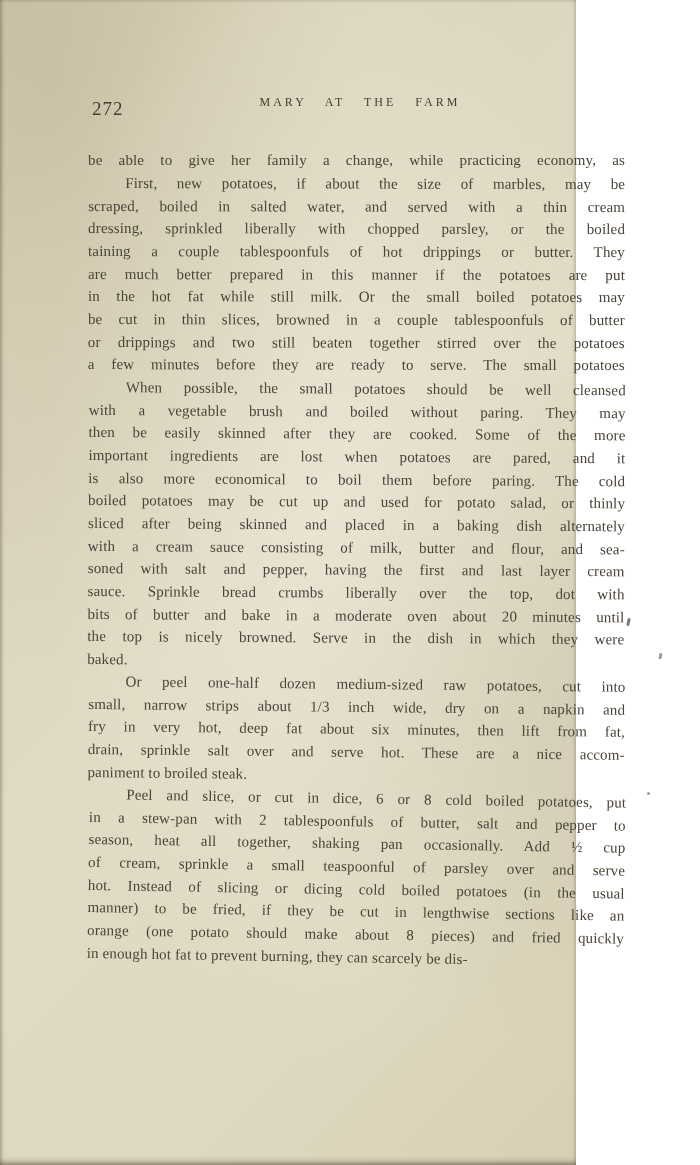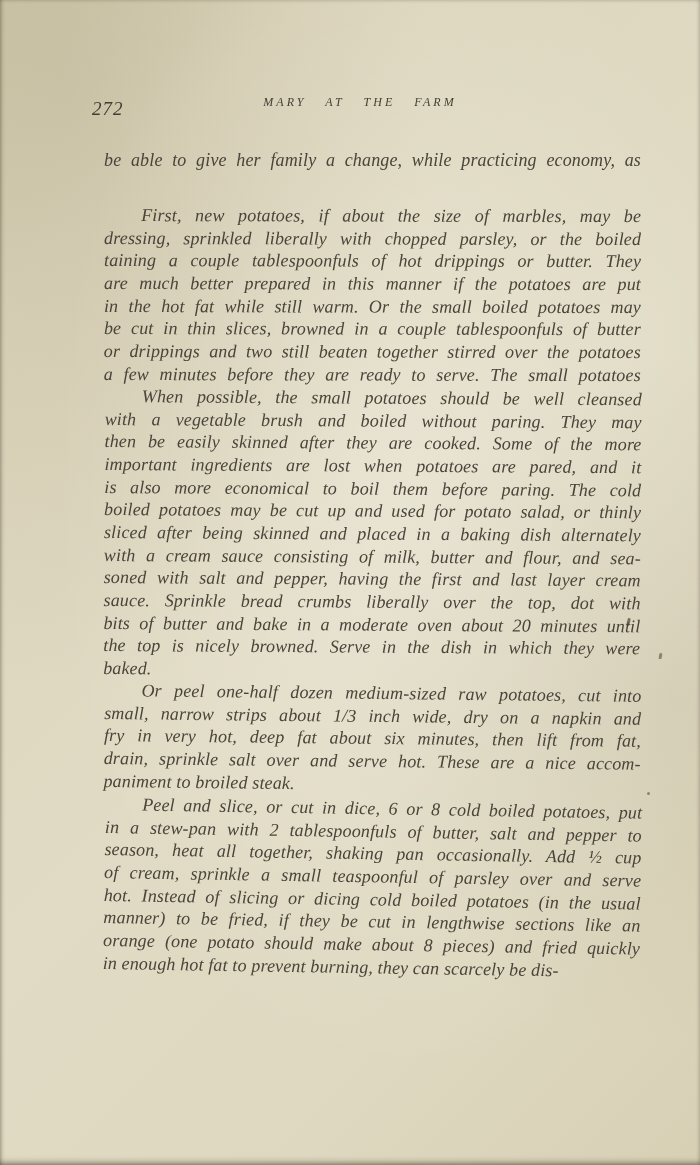--- a/index.html
+++ b/index.html
@@ -1,56 +1,55 @@
 <!DOCTYPE html>
 <html><head>
 <meta charset="utf-8">
 <style>
   * { margin:0; padding:0; box-sizing:border-box; }
   html, body { width:700px; height:1165px; overflow:hidden; }
   body { font-family:"Liberation Serif","DejaVu Serif",serif; }
 
   .scan-page{
     position:relative;
-    width:700px; height:1165px;
+    width:576px; height:1165px;
     color:#4a443a;
     background:
       radial-gradient(ellipse at 58% 42%, rgba(255,255,248,0.28), rgba(255,255,248,0) 62%),
       radial-gradient(ellipse at 10% 8%, rgba(120,105,70,0.14), rgba(120,105,70,0) 40%),
       radial-gradient(ellipse at 96% 60%, rgba(120,105,70,0.10), rgba(120,105,70,0) 35%),
       linear-gradient(135deg, #d2cbae 0%, #dcd5bc 16%, #e1dbc5 52%, #ded8c0 78%, #d7d0b5 100%);
     box-shadow:
       inset 0 -5px 6px -3px rgba(50,40,22,0.55),
       inset 3px 0 5px -3px rgba(50,40,22,0.45),
       inset -2px 0 4px -2px rgba(50,40,22,0.18),
       inset 0 2px 4px -2px rgba(50,40,22,0.15);
-    font-style: italic;
   }
 
   .header{ position:absolute; top:95px; left:92px; width:536px; height:28px; }
   .page-num{
     position:absolute; left:0; top:3px;
     font-size:19px; letter-spacing:1px; color:#433e34;
   }
   .running-title{
     position:absolute; left:0; right:0; top:0;
     text-align:center;
     font-size:12px; letter-spacing:3px; word-spacing:13px;
     color:#433e34;
   }
 
   .body-text{
-    position:absolute; top:149px; left:104px; width:537px;
-    font-size:18px; line-height:22.65px; letter-spacing:0.15px;
+    position:absolute; top:149px; left:88px; width:537px;
+    font-size:15px; line-height:22.65px; letter-spacing:0.15px;
   }
   .line{ text-align:justify; text-align-last:justify; }
   .line.last{ text-align-last:left; }
   .para.indent .line:first-child{ padding-left:37px; }
   .para{ transform-origin:0 50%; }
-  .p2{ transform:rotate(0.12deg);margin-top:32px; }
+  .p2{ transform:rotate(0.12deg); }
   .p3{ transform:rotate(0.35deg); }
   .p4{ transform:rotate(0.62deg); }
   .p5{ transform:rotate(0.92deg); }
 
   .speck{ position:absolute; background:#4a443a; }
   .speck-1{ left:627px; top:618px; width:3px; height:8px; border-radius:2px; transform:rotate(14deg); opacity:.7; }
   .speck-2{ left:659px; top:653px; width:3px; height:6px; border-radius:2px 2px 2px 0; transform:rotate(10deg); opacity:.55; }
   .speck-3{ left:647px; top:792px; width:3px; height:3px; border-radius:50%; opacity:.55; }
 </style>
 </head>
@@ -62,24 +61,25 @@
     <span class="page-num">272</span>
     <span class="running-title">MARY AT THE FARM</span>
   </div>
 
   <div class="body-text">
       <div class="para p1">
         <div class="line">be able to give her family a change, while practicing economy, as</div>
       </div>
       <div class="para p2 indent">
         <div class="line">First, new potatoes, if about the size of marbles, may be</div>
+        <div class="line">scraped, boiled in salted water, and served with a thin cream</div>
         <div class="line">dressing, sprinkled liberally with chopped parsley, or the boiled</div>
         <div class="line">taining a couple tablespoonfuls of hot drippings or butter. They</div>
         <div class="line">are much better prepared in this manner if the potatoes are put</div>
-        <div class="line">in the hot fat while still warm. Or the small boiled potatoes may</div>
+        <div class="line">in the hot fat while still milk. Or the small boiled potatoes may</div>
         <div class="line">be cut in thin slices, browned in a couple tablespoonfuls of butter</div>
         <div class="line">or drippings and two still beaten together stirred over the potatoes</div>
         <div class="line">a few minutes before they are ready to serve. The small potatoes</div>
       </div>
       <div class="para p3 indent">
         <div class="line">When possible, the small potatoes should be well cleansed</div>
         <div class="line">with a vegetable brush and boiled without paring. They may</div>
         <div class="line">then be easily skinned after they are cooked. Some of the more</div>
         <div class="line">important ingredients are lost when potatoes are pared, and it</div>
         <div class="line">is also more economical to boil them before paring. The cold</div>

